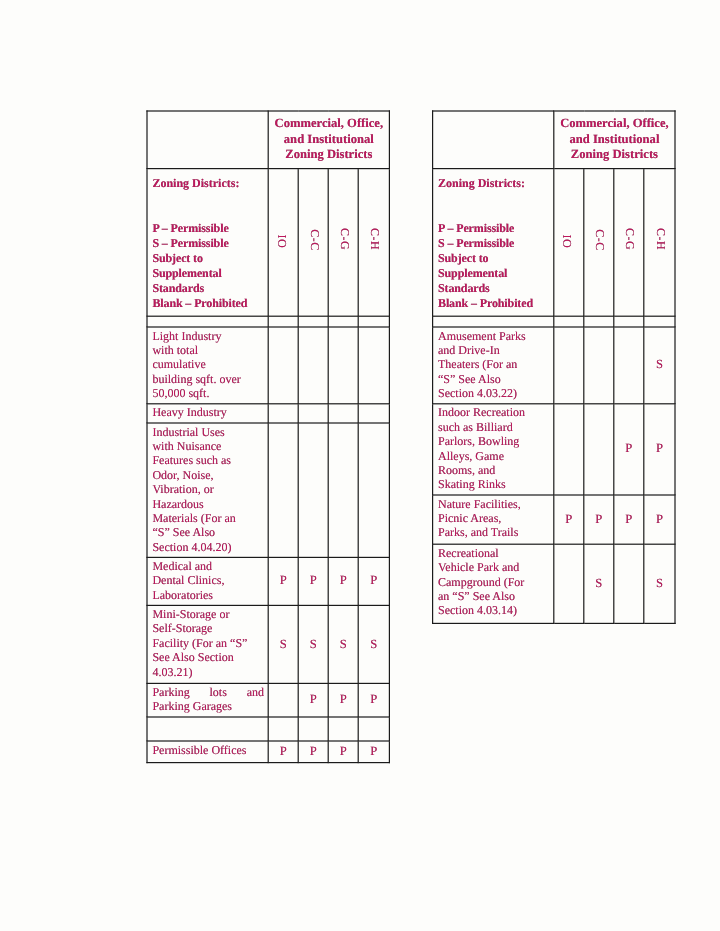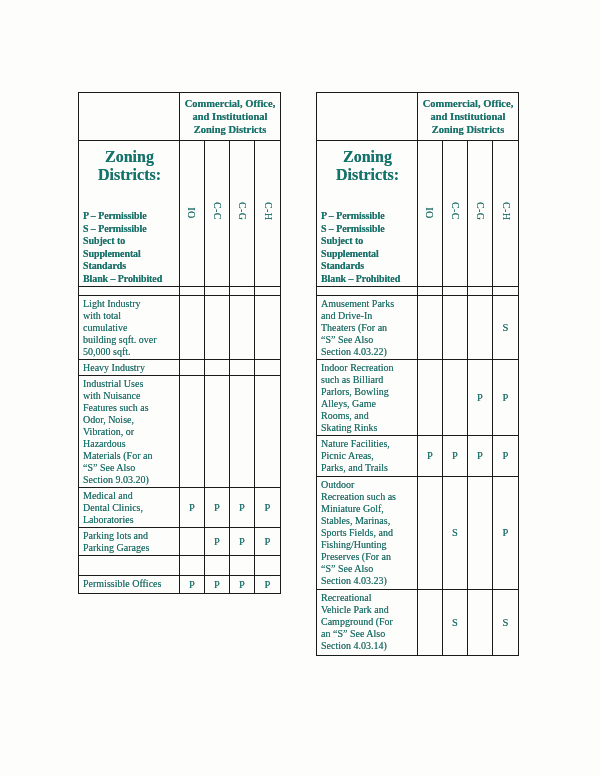--- a/index.html
+++ b/index.html
@@ -10,37 +10,38 @@
   .page{
     position:relative;width:600px;height:776px;
     background:#fdfdfb;color:#1a1a1a;overflow:hidden;
   }
   .ztable{position:absolute;top:92px;}
   .ztable.left{left:78px;}
   .ztable.right{left:316px;}
 
   table{
     border-collapse:collapse;table-layout:fixed;width:202px;
-    color:#0f766e;
+    color:#be185d;
+    margin-left:44px;
   }
   th,td{
     border:1px solid #1b1b1b;
     padding:0;margin:0;
     text-shadow:0 0 0.3px rgba(20,20,20,0.55);
   }
   th.group{
     font-weight:bold;font-size:10.5px;line-height:13px;
     text-align:center;vertical-align:middle;white-space:pre-line;
   }
   th.corner{background:transparent;}
   th.lblhead{
     vertical-align:top;text-align:left;padding:6px 3px 0 4px;
   }
   .zd-title{
-    text-align:center;font-weight:bold;font-size:16px;
+    text-align:left;font-weight:bold;font-size:10px;
     margin:1px 0 26px 0;
   }
   .legend{
     font-weight:bold;font-size:10px;line-height:12.6px;
     white-space:pre-line;letter-spacing:-0.1px;
   }
   th.colhead{vertical-align:middle;text-align:center;padding:0;}
   .vlabel{
     display:inline-block;font-weight:normal;font-size:10px;
     letter-spacing:0.4px;line-height:10px;
@@ -124,34 +125,45 @@
         </tr>
         <tr style="height:110px">
           <td class="lbl">Industrial Uses
 with Nuisance
 Features such as
 Odor, Noise,
 Vibration, or
 Hazardous
 Materials (For an
 “S” See Also
-Section 9.03.20)</td>
+Section 4.04.20)</td>
           <td class="val"></td>
           <td class="val"></td>
           <td class="val"></td>
           <td class="val"></td>
         </tr>
         <tr style="height:38px">
           <td class="lbl">Medical and
 Dental Clinics,
 Laboratories</td>
           <td class="val">P</td>
           <td class="val">P</td>
           <td class="val">P</td>
           <td class="val">P</td>
+        </tr>
+        <tr style="height:65px">
+          <td class="lbl">Mini-Storage or
+Self-Storage
+Facility (For an “S”
+See Also Section
+4.03.21)</td>
+          <td class="val">S</td>
+          <td class="val">S</td>
+          <td class="val">S</td>
+          <td class="val">S</td>
         </tr>
         <tr style="height:28px">
           <td class="lbl">Parking lots and Parking Garages</td>
           <td class="val"></td>
           <td class="val">P</td>
           <td class="val">P</td>
           <td class="val">P</td>
         </tr>
         <tr style="height:20px">
           <td class="lbl"></td>
@@ -236,35 +248,20 @@
         </tr>
         <tr style="height:41px">
           <td class="lbl">Nature Facilities,
 Picnic Areas,
 Parks, and Trails</td>
           <td class="val">P</td>
           <td class="val">P</td>
           <td class="val">P</td>
           <td class="val">P</td>
         </tr>
-        <tr style="height:113px">
-          <td class="lbl">Outdoor
-Recreation such as
-Miniature Golf,
-Stables, Marinas,
-Sports Fields, and
-Fishing/Hunting
-Preserves (For an
-“S” See Also
-Section 4.03.23)</td>
-          <td class="val"></td>
-          <td class="val">S</td>
-          <td class="val"></td>
-          <td class="val">P</td>
-        </tr>
         <tr style="height:66px">
           <td class="lbl">Recreational
 Vehicle Park and
 Campground (For
 an “S” See Also
 Section 4.03.14)</td>
           <td class="val"></td>
           <td class="val">S</td>
           <td class="val"></td>
           <td class="val">S</td>

